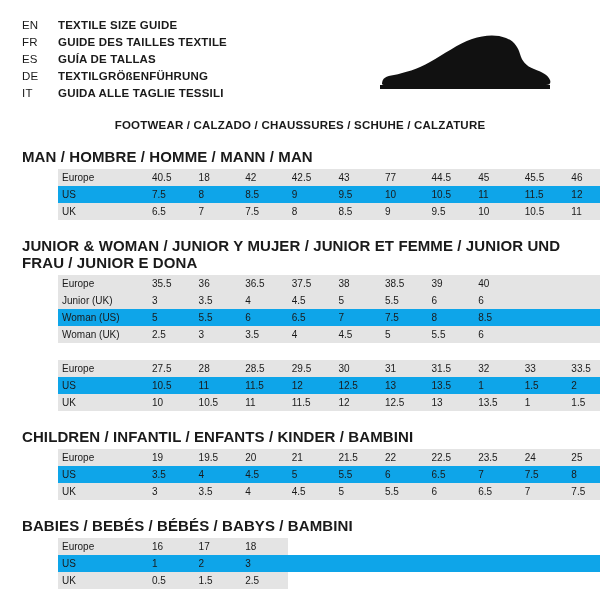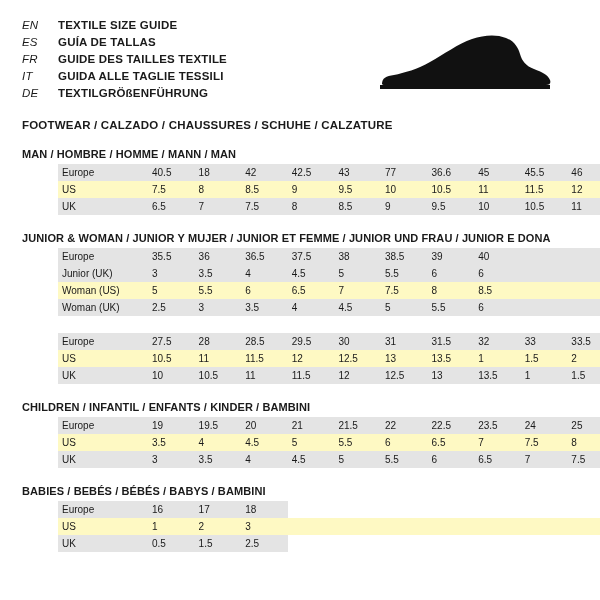--- a/index.html
+++ b/index.html
@@ -37,95 +37,95 @@
     display: flex;
     align-items: baseline;
     font-size: 11.5px;
     line-height: 15px;
     letter-spacing: .2px;
   }
   .lang-code {
     width: 36px;
     flex: 0 0 36px;
     font-weight: normal;
-    font-style: italic;
   }
   .lang-title {
     font-weight: bold;
     white-space: nowrap;
   }
   .shoe-art {
     margin-top: 14px;
     margin-right: 24px;
   }
 
   .section-title {
     font-size: 11.5px;
     font-weight: bold;
     letter-spacing: .2px;
     margin-top: 18px;
+    text-align: center;
   }
 
   
   .group {
     margin-top: 17px;
   }
   .group-title {
-    font-size: 11px;
+    font-size: 15px;
     font-weight: bold;
     letter-spacing: .1px;
     margin-bottom: 4px;
   }
   table {
     border-collapse: collapse;
     width: 100%;
     table-layout: fixed;
     margin-left: 36px;
   }
   td {
     font-size: 10px;
     line-height: 13px;
     height: 17px;
     padding: 0 0 0 4px;
     color: #1a1a1a;
     white-space: nowrap;
     overflow: hidden;
   }
   tr.shaded td { background: #e4e4e4; }
-  tr.plain td { background: #fef9c3; }
+  tr.plain td { background: #0ea5e9; }
   td.label { width: 86px; }
   .babies-table td.label { width: 86px; }
   .babies-table td.col { }
 </style>
 </head>
 <body>
 
 <div class="page">
 
   <div class="header">
     <div class="lang-block">
       <div class="lang-row">
         <span class="lang-code">EN</span>
         <span class="lang-title">TEXTILE SIZE GUIDE</span>
       </div>
       <div class="lang-row">
+        <span class="lang-code">FR</span>
+        <span class="lang-title">GUIDE DES TAILLES TEXTILE</span>
+      </div>
+      <div class="lang-row">
         <span class="lang-code">ES</span>
         <span class="lang-title">GUÍA DE TALLAS</span>
       </div>
       <div class="lang-row">
-        <span class="lang-code">FR</span>
-        <span class="lang-title">GUIDE DES TAILLES TEXTILE</span>
+        <span class="lang-code">DE</span>
+        <span class="lang-title">TEXTILGRÖßENFÜHRUNG</span>
       </div>
       <div class="lang-row">
         <span class="lang-code">IT</span>
         <span class="lang-title">GUIDA ALLE TAGLIE TESSILI</span>
-      </div>
-      <div class="lang-row">
-        <span class="lang-code">DE</span>
-        <span class="lang-title">TEXTILGRÖßENFÜHRUNG</span>
       </div>
     </div>
 
     <div class="shoe-art">
       <svg width="180" height="60" viewBox="0 0 180 60" aria-hidden="true">
         <path fill="#111111" d="M8 52 C8 46 12 44 20 43 C30 41 44 37 56 30 C70 22 84 12 98 7 C110 3 122 2 132 6 C140 9 144 15 146 22 C148 29 152 34 160 37 C168 40 174 43 176 48 C177 51 176 53 172 53 L14 53 C10 53 8 53 8 52 Z"></path>
         <path fill="#111111" d="M6 53 L176 53 L176 57 L6 57 Z"></path>
       </svg>
     </div>
   </div>
@@ -137,21 +137,21 @@
     <table>
       <tbody>
           <tr class="shaded">
         <td class="label">Europe</td>
         <td class="col">40.5</td>
         <td class="col">18</td>
         <td class="col">42</td>
         <td class="col">42.5</td>
         <td class="col">43</td>
         <td class="col">77</td>
-        <td class="col">36.6</td>
+        <td class="col">44.5</td>
         <td class="col">45</td>
         <td class="col">45.5</td>
         <td class="col">46</td>
       </tr>
       <tr class="plain">
         <td class="label">US</td>
         <td class="col">7.5</td>
         <td class="col">8</td>
         <td class="col">8.5</td>
         <td class="col">9</td>

